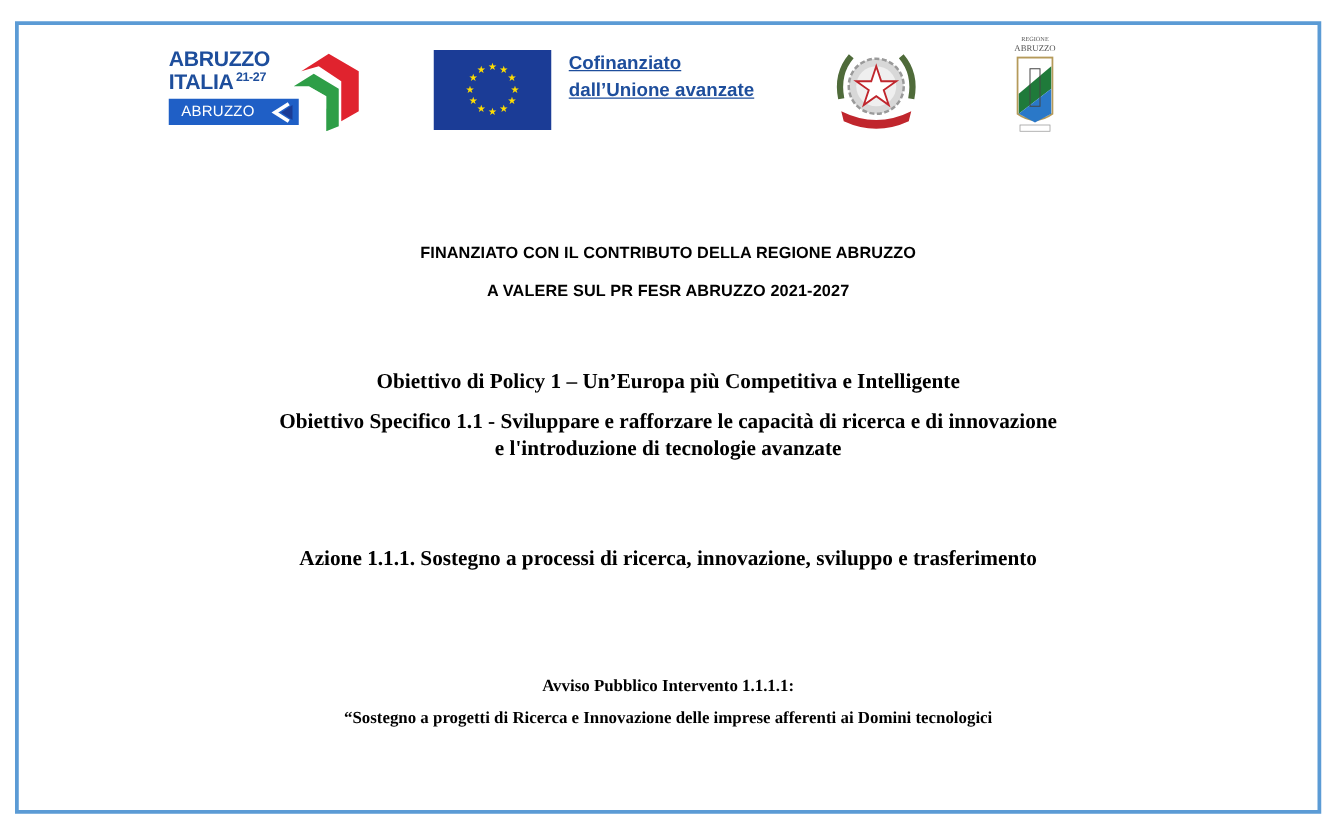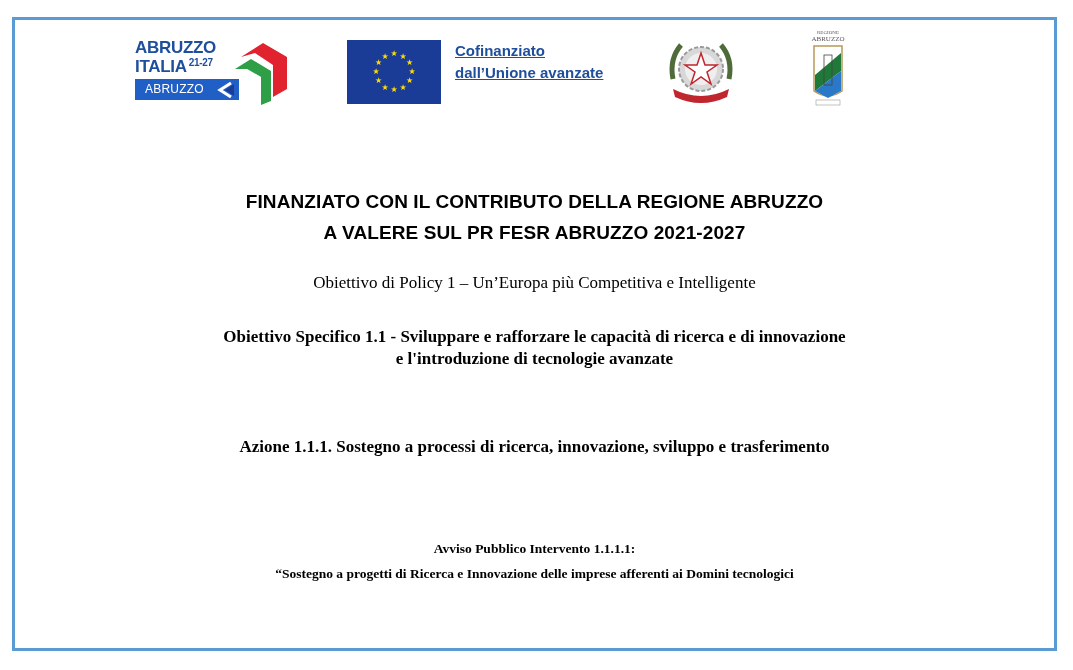--- a/index.html
+++ b/index.html
@@ -20,22 +20,22 @@
   .euflag { left: 347px; top: 40px; width: 94px; height: 64px; background: #1b3c96; }
   .eutext { left: 455px; top: 40px; font-family: "Liberation Sans", sans-serif; font-weight: bold; color: #1e4e9c; font-size: 15px; line-height: 22px; text-decoration: underline; }
   .emblem { left: 665px; top: 39px; width: 72px; height: 66px; }
   .abruzzo { left: 808px; top: 30px; width: 40px; height: 78px; }
   .abruzzo .lbl1, .abruzzo .lbl2 { position: absolute; width: 40px; text-align: center; font-family: "Liberation Serif", serif; color: #555; }
   .abruzzo .lbl1 { top: 0; font-size: 5px; }
   .abruzzo .lbl2 { top: 5px; font-size: 7px; }
   .abruzzo svg { position: absolute; left: 5px; top: 15px; }
 
   .center { position: absolute; left: 12px; width: 1045px; text-align: center; }
-  .headline { font-family: "Liberation Sans", sans-serif; font-weight: bold; font-size: 19px; line-height: 31px; top: 186px; letter-spacing: 0.1px; }
-  .policy { top: 272px; font-weight: normal; font-size: 17px; line-height: 22px; }
+  .headline { font-family: "Liberation Sans", sans-serif; font-weight: bold; font-size: 13px; line-height: 31px; top: 186px; letter-spacing: 0.1px; }
+  .policy { top: 294px; font-weight: bold; font-size: 17px; line-height: 22px; }
   .specifico { top: 326px; font-weight: bold; font-size: 17px; line-height: 22px; }
   .azione { top: 436px; font-weight: bold; font-size: 17px; line-height: 22px; }
   .avviso { top: 536px; font-weight: bold; font-size: 13.5px; line-height: 25px; }
 </style>
 </head>
 <body>
 
 <div class="frame"></div>
 
 <div class="logo coesione">

